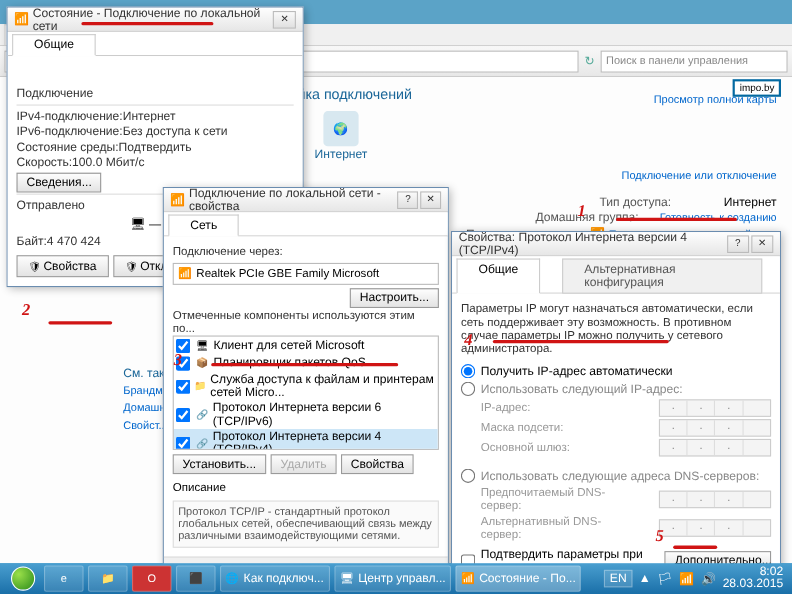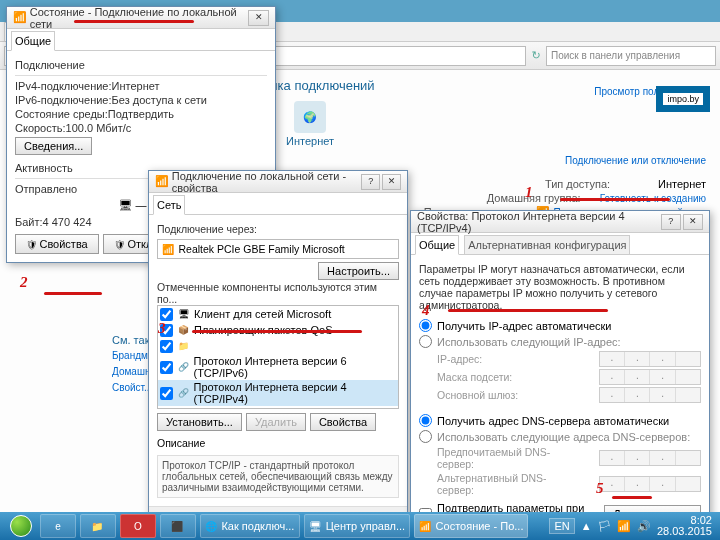--- a/index.html
+++ b/index.html
@@ -21,27 +21,27 @@
 .side-links { position: absolute; right: 14px; top: 86px; text-align: right; font-size: 10px; }
 .side-links div { margin-bottom: 2px; }
 .side-label { color: #555; display: inline-block; min-width: 110px; text-align: left; }
 
 
 .win { position: absolute; background: #f4f4f4; border: 1px solid #6a8caf; box-shadow: 2px 2px 8px rgba(0,0,0,0.3); }
 .titlebar { height: 22px; background: linear-gradient(#fefefe,#e6e6e6); border-bottom: 1px solid #ccc; display: flex; align-items: center; padding: 0 6px; font-size: 11px; color: #333; }
 .titlebar .sp { flex: 1; }
 .winbtn { width: 22px; height: 16px; border: 1px solid #bbb; background: linear-gradient(#fafafa,#e0e0e0); margin-left: 2px; text-align: center; line-height: 12px; font-size: 9px; cursor: pointer; }
 .tabstrip { display: flex; background: #fff; border-bottom: 1px solid #ccc; }
-.tab { background: #fff; border: 1px solid #ccc; border-bottom-color: #fff; padding: 3px 3px; font-size: 11px; margin: 2px 1px -1px 4px; position: relative; z-index: 1; }
+.tab { background: #fff; border: 1px solid #ccc; border-bottom-color: #fff; padding: 3px 19px; font-size: 11px; margin: 2px 16px -1px 4px; position: relative; z-index: 1; }
 .tab.inactive { background: #f0f0f0; border-bottom-color: #ccc; color: #555; }
 .win-body { background: #fff; padding: 8px; }
 
 
 .d1 { left: 6px; top: 6px; width: 270px; }
-.d1 .section-title { font-size: 11px; margin-bottom: 4px; color: #333; }
+.d1 .section-title { font-size: 11px; margin-bottom: 4px; color: #333; margin-top: 20px; }
 .d1 hr { border: none; border-top: 1px solid #ddd; margin: 4px 0; }
 .d1 .row { display: flex; font-size: 11px; color: #333; margin: 2px 0; }
 .d1 .btn-row { display: flex; gap: 4px; margin-top: 6px; }
 .btn { background: linear-gradient(#fdfdfd,#e3e3e3); border: 1px solid #9a9a9a; padding: 3px 10px; font-size: 11px; cursor: pointer; min-width: 70px; text-align: center; }
 .btn.small { min-width: 0; padding: 2px 8px; }
 .btn.shield::before { content: "🛡"; font-size: 9px; margin-right: 2px; }
 
 
 .d2 { left: 148px; top: 170px; width: 260px; }
 .d2 label { font-size: 10.5px; color: #333; }
@@ -122,21 +122,21 @@
       <span style="font-size:16px;">🏠</span>
       <span class="bg-link">Сеть</span>
     </div>
   </div>
   <div class="side-links">
     <div><span class="bg-link" style="position:relative;top:46px;">Подключение или отключение</span></div>
     <div style="margin-top:58px;"><span class="side-label">Тип доступа:</span> <span>Интернет</span></div>
     <div><span class="side-label">Домашняя группа:</span> <span class="bg-link">Готовность к созданию</span></div>
     <div><span class="side-label">Подключения:</span> 📶 <span class="bg-link">Подключение по локальной сети</span></div>
   </div>
-  <div style="position:absolute;right:10px;top:64px;background:#fff;border:7px solid #0369a1;padding:1px 4px;font-size:9px;">impo.by</div>
+  <div style="position:absolute;right:10px;top:50px;background:#fff;border:2px solid #0369a1;padding:1px 4px;font-size:9px;">impo.by</div>
 </div>
 
 <div class="side-nav">
   <div>См. также</div>
   <div class="bg-link">Брандм...</div>
   <div class="bg-link">Домашн...</div>
   <div class="bg-link">Свойст...</div>
 </div>
 
 <div class="win d1">
@@ -160,21 +160,20 @@
       </div>
     <div class="row">
         <span>Состояние среды:</span>
         <span>Подтвердить</span>
       </div>
     <div class="row">
         <span>Скорость:</span>
         <span>100.0 Мбит/с</span>
       </div>
     <div style="margin-top:6px;"><span class="btn small">Сведения...</span></div>
-    <div style="margin-top:10px;" class="section-title">Активность</div>
       <hr>
     <div class="row">
         <span></span>
         <span>Отправлено</span>
       </div>
     <div style="text-align:center;margin:4px 0;">🖥 — 🖥</div>
     <div class="row">
         <span>Байт:</span>
         <span>4 470 424</span>
       </div>
@@ -206,20 +205,21 @@
           <span>Клиент для сетей Microsoft</span>
         </div>
       <div class="li">
           <input type="checkbox" checked="" style="">
           <span class="ico">📦</span>
           <span>Планировщик пакетов QoS</span>
         </div>
       <div class="li">
           <input type="checkbox" checked="" style="">
           <span class="ico">📁</span>
+          <span>Служба доступа к файлам и принтерам сетей Micro...</span>
         </div>
       <div class="li">
           <input type="checkbox" checked="" style="">
           <span class="ico">🔗</span>
           <span>Протокол Интернета версии 6 (TCP/IPv6)</span>
         </div>
       <div class="li sel">
           <input type="checkbox" checked="" style="">
           <span class="ico">🔗</span>
           <span>Протокол Интернета версии 4 (TCP/IPv4)</span>
@@ -282,24 +282,20 @@
     <div class="field">
         <label>Основной шлюз:</label>
         <div class="ip-input">
           <span>.</span>
           <span>.</span>
           <span>.</span>
           <span></span>
         </div>
       </div>
     <div style="height:6px;"></div>
-    <div class="radio-row">
-        <input type="radio" checked="" style="">
-        <span>Получить адрес DNS-сервера автоматически</span>
-      </div>
     <div class="radio-row" style="color:#888;">
         <input type="radio" style="">
         <span>Использовать следующие адреса DNS-серверов:</span>
       </div>
     <div class="field">
         <label>Предпочитаемый DNS-сервер:</label>
         <div class="ip-input">
           <span>.</span>
           <span>.</span>
           <span>.</span>

